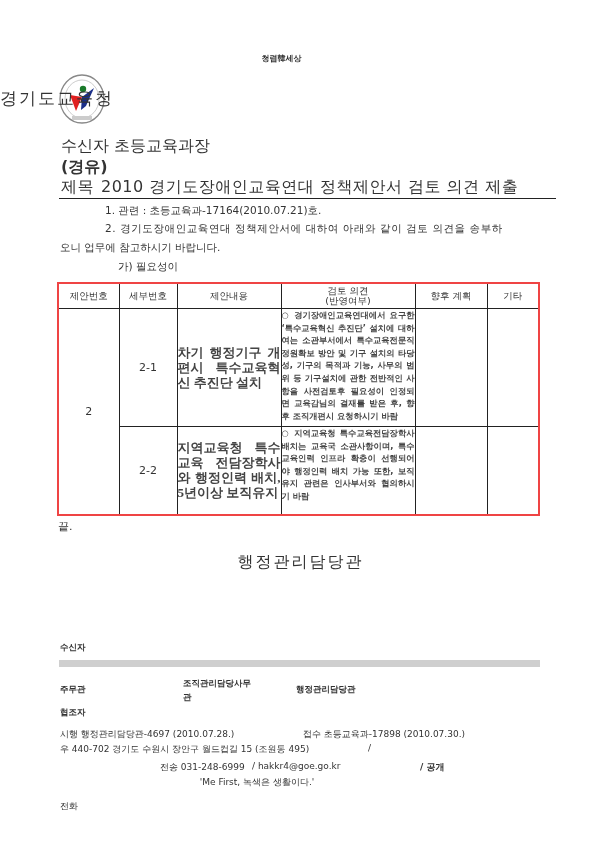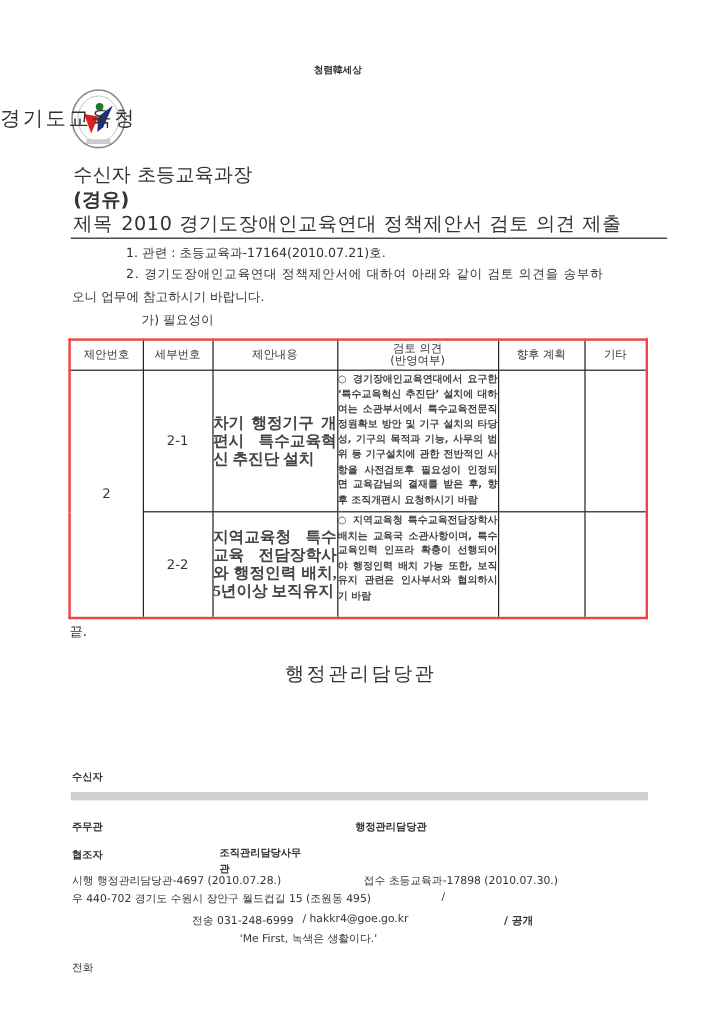--- a/index.html
+++ b/index.html
@@ -27,21 +27,21 @@
   td.c { text-align: center; vertical-align: middle; font-size: 11px; }
   td.prop { padding: 0 5px; vertical-align: middle; line-height: 15px; font-size: 13px; font-weight: bold; color: #444; white-space: normal; text-align: justify; font-family: Liberation Serif, serif; }
   td.rev { padding: 2px 4px; vertical-align: top; line-height: 12.6px; font-size: 8.3px; font-weight: bold; color: #444; white-space: normal; text-align: justify; }
   .end { left: 58px; top: 519px; font-size: 11px; color: #333; }
   .sender { left: 0; width: 601px; top: 552px; text-align: center; font-size: 16px; color: #333; letter-spacing: 2px; }
   .small { font-size: 8.5px; color: #333; }
   .b { font-weight: bold; }
   .recv2 { left: 60px; top: 610px; margin-top: 32px; }
   .greybar { left: 59px; top: 660px; width: 481px; height: 7px; background: #cfcfcf; }
   .sig1 { left: 60px; top: 684px; }
-  .sig2 { left: 183px; top: 676px; width: 70px; white-space: normal; line-height: 14px; margin-top: 28px; }
+  .sig2 { left: 183px; top: 676px; width: 70px; white-space: normal; line-height: 14px; }
   .sig3 { left: 296px; top: 684px; }
   .coop { left: 60px; top: 707px; }
   .exec { left: 60px; top: 728px; font-size: 9px; }
   .recvno { left: 303px; top: 728px; font-size: 9px; }
   .addr { left: 60px; top: 743px; font-size: 9px; }
   .addr-sep { left: 368px; top: 743px; font-size: 9px; }
   .tel { left: 60px; top: 761px; font-size: 9px; margin-top: 39px; }
   .fax { left: 160px; top: 761px; font-size: 9px; }
   .email { left: 252px; top: 761px; font-size: 9px; }
   .pub { left: 420px; top: 761px; font-size: 9px; }

